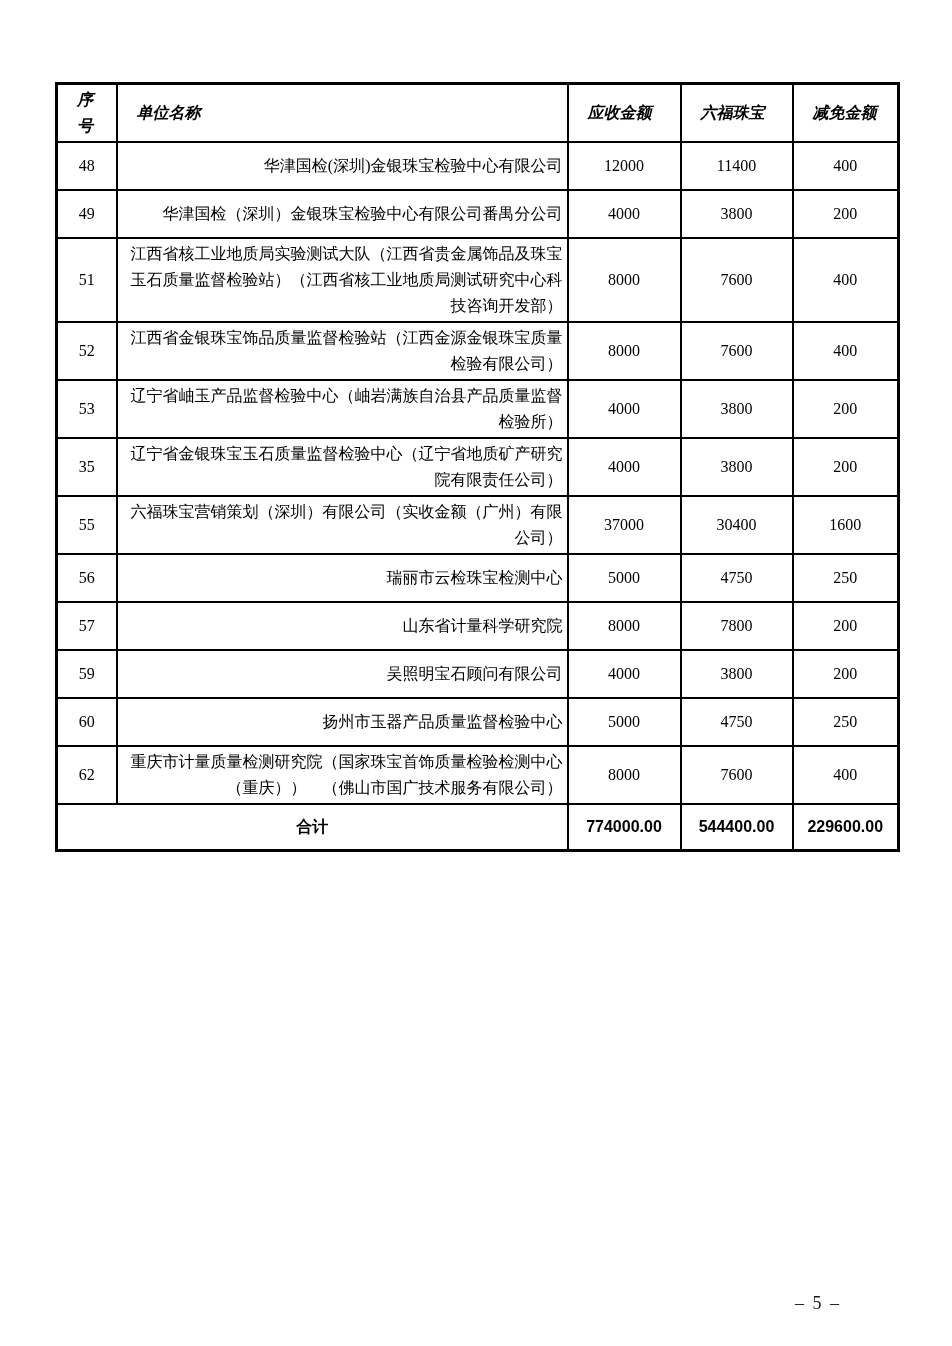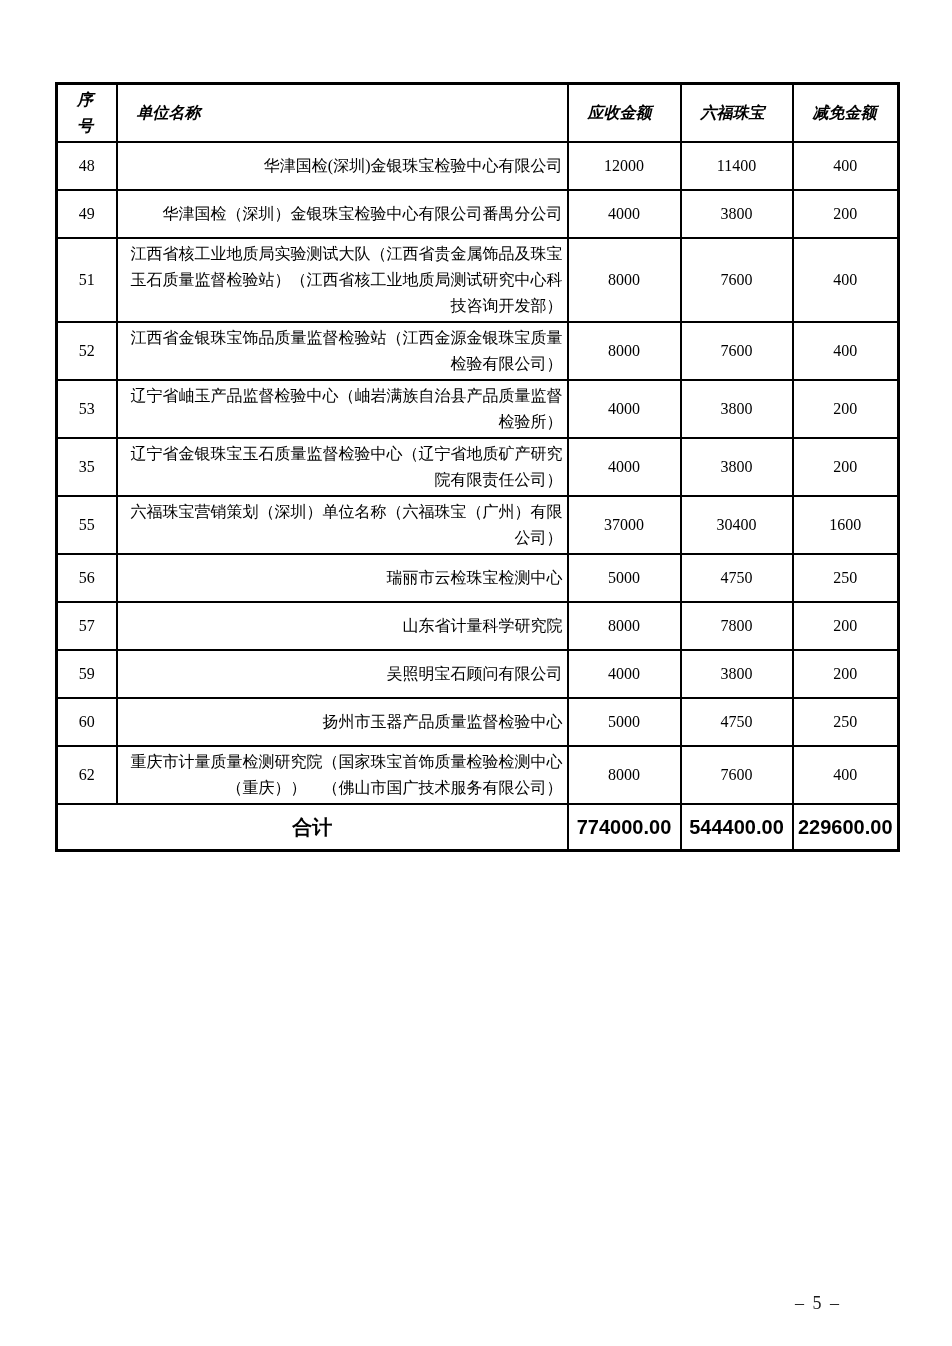--- a/index.html
+++ b/index.html
@@ -54,21 +54,21 @@
     padding-right: 3px;
   }
   td.c-amt {
     text-align: center;
   }
   tr.totals-row td {
     font-family: "Liberation Sans", "DejaVu Sans", sans-serif;
     font-weight: bold;
     height: 40px;
     text-align: center;
-    font-size: 20px;
+    font-size: 16px;
   }
   .page-number {
     position: absolute;
     left: 778px;
     top: 1293px;
     width: 80px;
     text-align: center;
     font-size: 18px;
     letter-spacing: 2px;
     color: #1a1a1a;
@@ -135,21 +135,21 @@
         </tr>
         <tr>
           <td class="c-no">35</td>
           <td class="c-name">辽宁省金银珠宝玉石质量监督检验中心（辽宁省地质矿产研究院有限责任公司）</td>
           <td class="c-amt">4000</td>
           <td class="c-amt">3800</td>
           <td class="c-amt">200</td>
         </tr>
         <tr>
           <td class="c-no">55</td>
-          <td class="c-name">六福珠宝营销策划（深圳）单位名称（六福珠宝（广州）有限公司）</td>
+          <td class="c-name">六福珠宝营销策划（深圳）有限公司（实收金额（广州）有限公司）</td>
           <td class="c-amt">37000</td>
           <td class="c-amt">30400</td>
           <td class="c-amt">1600</td>
         </tr>
         <tr>
           <td class="c-no">56</td>
           <td class="c-name">瑞丽市云检珠宝检测中心</td>
           <td class="c-amt">5000</td>
           <td class="c-amt">4750</td>
           <td class="c-amt">250</td>

